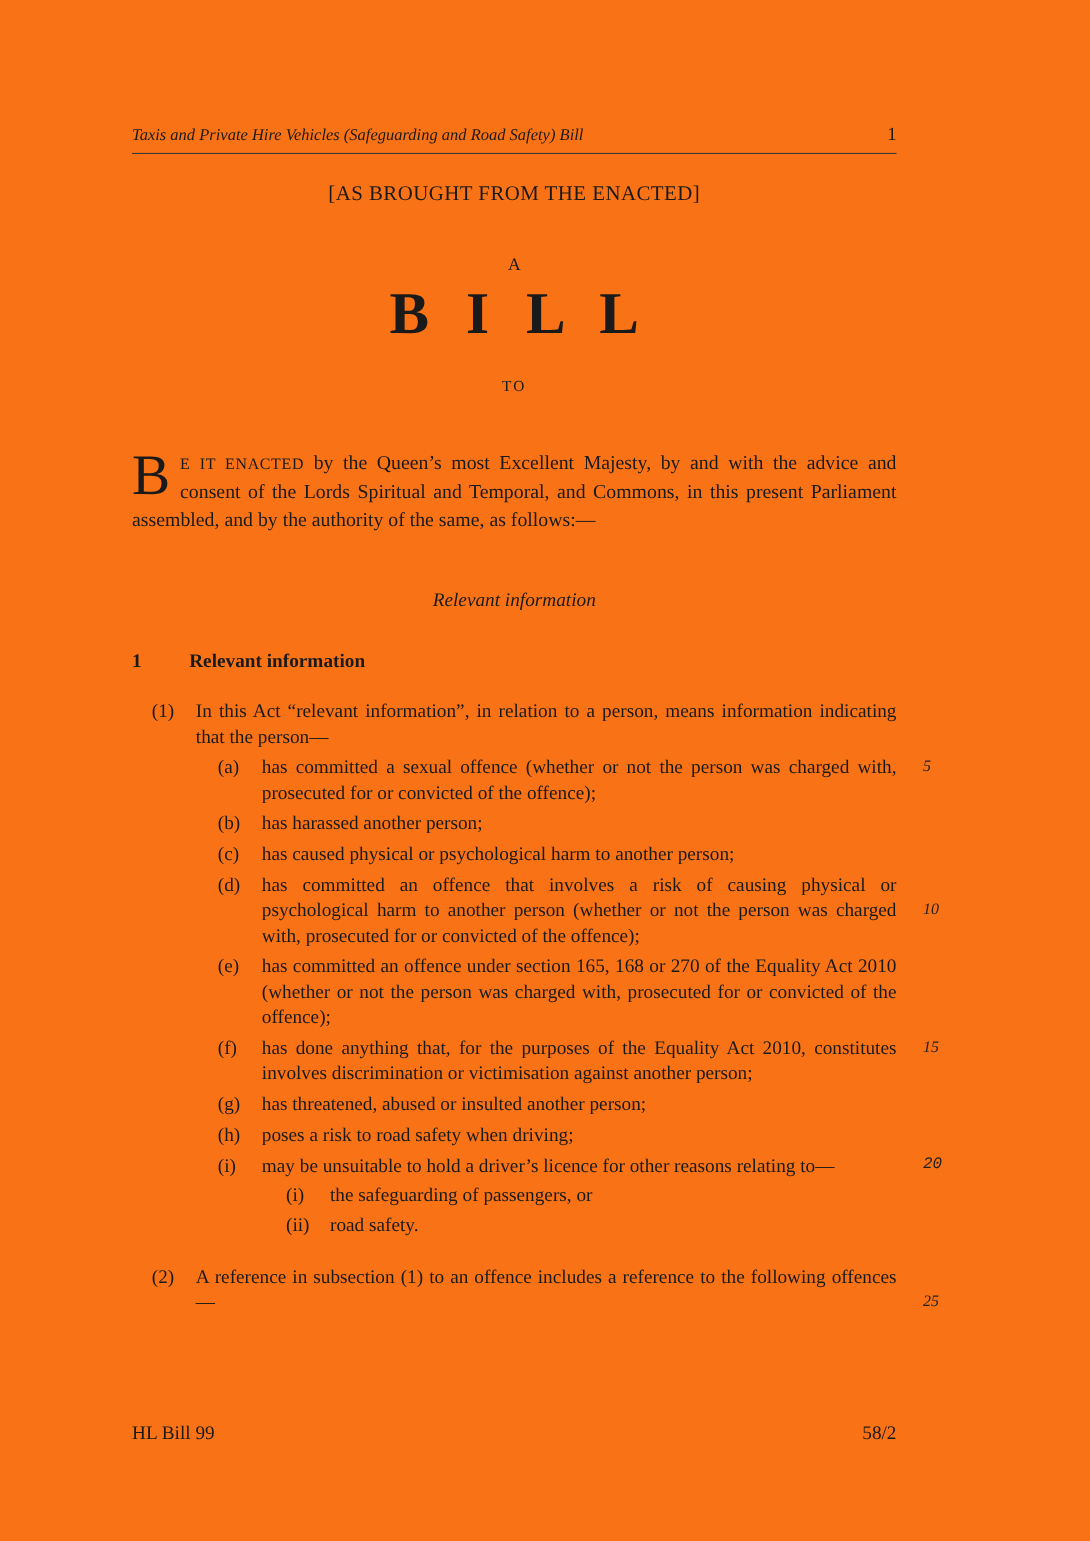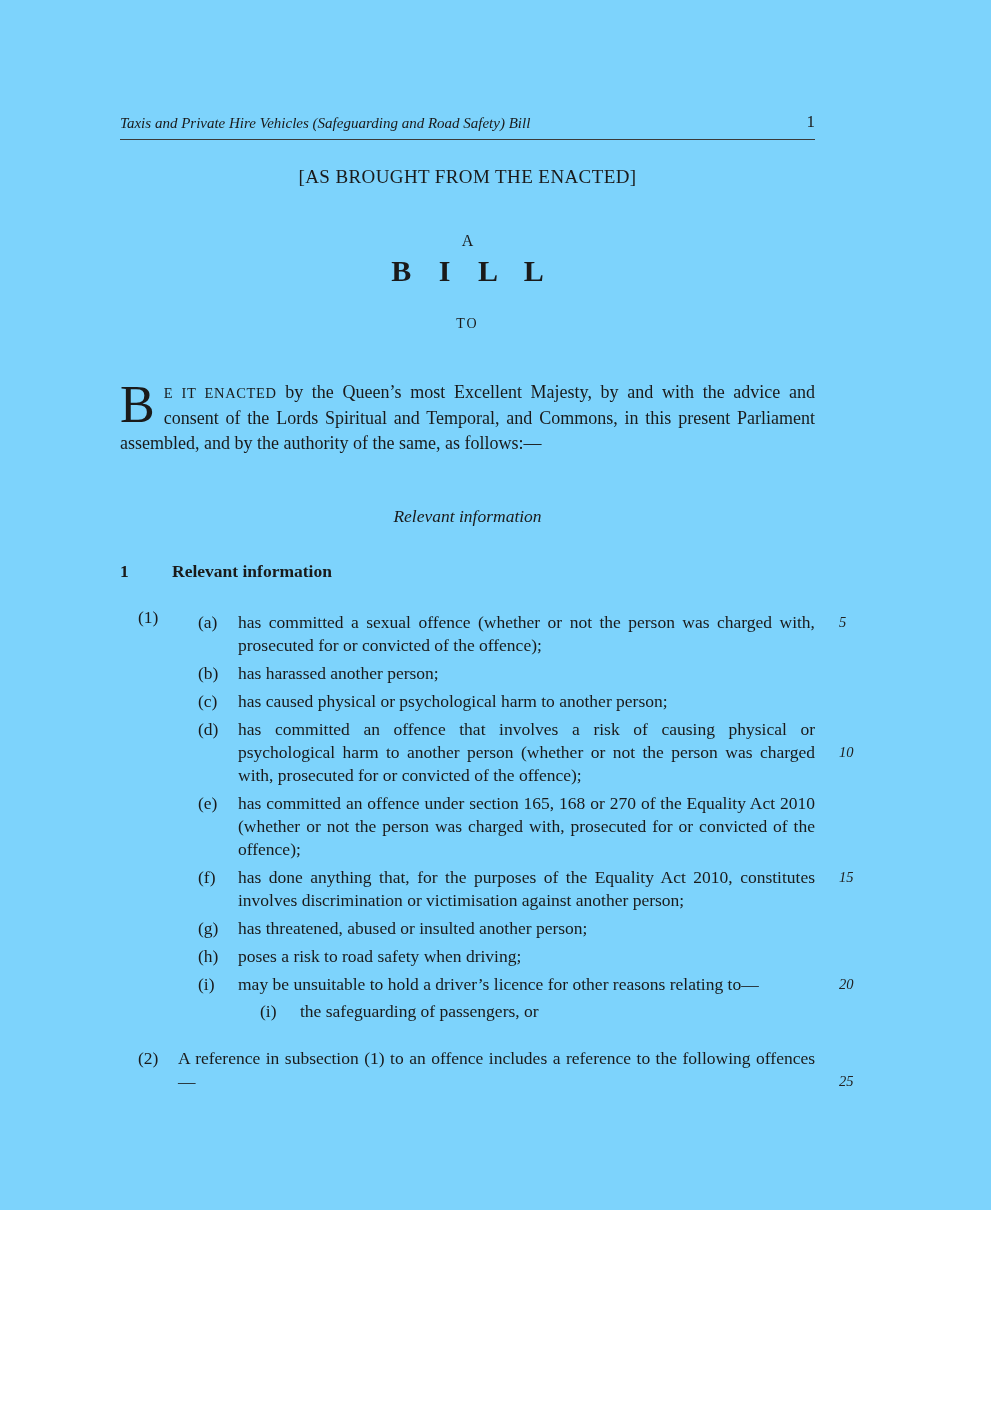--- a/index.html
+++ b/index.html
@@ -1,38 +1,38 @@
 <!DOCTYPE html>
 <html><head>
 <meta charset="utf-8">
 <style>
   * { margin:0; padding:0; box-sizing:border-box; }
   html,body { background:#ffffff; }
   .page {
     position:relative;
-    width:991px; height:1210px;
-    background:#7dd3fc;
+    width:991px; height:1401px;
+    background:#f97316;
     font-family:"Liberation Serif", serif;
     color:#1a1a1a;
     overflow:hidden;
   }
   .content {
     position:absolute;
     left:120px; right:176px; top:112px;
   }
   .running-header {
     display:flex; justify-content:space-between; align-items:flex-end;
     border-bottom:1px solid #3a3a3a;
     padding-bottom:7px;
   }
   .running-title { font-style:italic; font-size:15px; }
   .page-number { font-size:17px; }
   .brought { text-align:center; margin-top:26px; font-size:19px; letter-spacing:0.4px; }
   .a-label { text-align:center; margin-top:44px; font-size:16px; }
-  .bill-title { text-align:center; margin-top:4px; font-size:30px; font-weight:bold; letter-spacing:10px; text-indent:10px; }
+  .bill-title { text-align:center; margin-top:4px; font-size:54px; font-weight:bold; letter-spacing:10px; text-indent:10px; }
   .to-label { text-align:center; margin-top:28px; font-size:14px; letter-spacing:2px; }
   .long-title { margin-top:28px; font-size:18.5px; line-height:27px; text-align:justify; }
   .enacting { margin-top:48px; font-size:18px; line-height:25px; text-align:justify; }
   .dropcap { float:left; font-size:52px; line-height:44px; margin:3px 9px 0 0; }
   .sc { font-size:14.5px; letter-spacing:0.6px; }
   .crossheading { margin-top:50px; text-align:center; font-style:italic; font-size:17.5px; }
   .clause-head { margin-top:34px; display:flex; font-weight:bold; font-size:17.5px; }
   .clause-num { flex:0 0 52px; }
   .subsection { display:flex; margin-top:24px; font-size:17.5px; line-height:23px; }
   .ss-num { flex:0 0 40px; margin-left:18px; }
@@ -81,20 +81,21 @@
     <div class="crossheading">Relevant information</div>
 
     <div class="clause-head">
       <span class="clause-num">1</span>
       <span>Relevant information</span>
     </div>
 
     <div class="subsection">
       <span class="ss-num">(1)</span>
       <div class="ss-body">
+        <p>In this Act “relevant information”, in relation to a person, means information indicating that the person—</p>
         <div class="items">
 
           <div class="item">
             <span class="item-label">(a)</span>
             <p class="item-text">has committed a sexual offence (whether or not the person was charged with, prosecuted for or convicted of the offence);</p>
             <span class="linenum" style="top:0;">5</span>
           </div>
 
           <div class="item">
             <span class="item-label">(b)</span>
@@ -135,23 +136,27 @@
 
           <div class="item">
             <span class="item-label">(i)</span>
             <div class="item-text">
               <p>may be unsuitable to hold a driver’s licence for other reasons relating to—</p>
               <div class="subitems">
                 <div class="subitem">
                   <span class="subitem-label">(i)</span>
                   <p>the safeguarding of passengers, or</p>
                 </div>
+                <div class="subitem">
+                  <span class="subitem-label">(ii)</span>
+                  <p>road safety.</p>
+                </div>
               </div>
             </div>
-            <span class="linenum" style="top:0;">20</span>
+            <span class="linenum" style="top:0;font-family:Liberation Mono, monospace;">20</span>
           </div>
 
         </div>
       </div>
     </div>
 
     <div class="subsection">
       <span class="ss-num">(2)</span>
       <div class="ss-body">
         <p>A reference in subsection (1) to an offence includes a reference to the following offences—</p>

